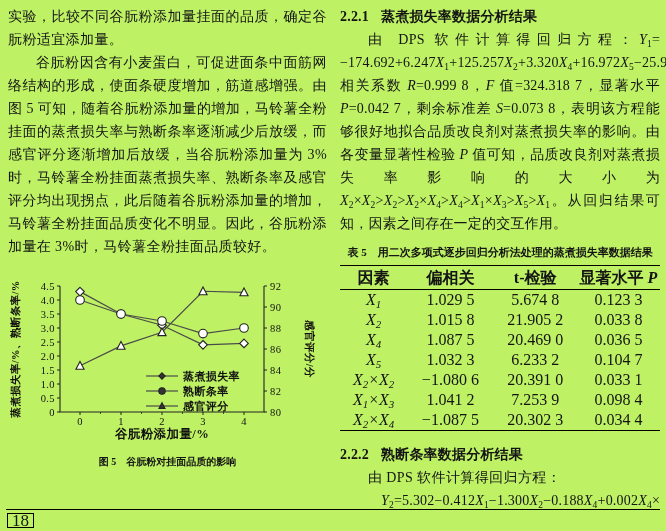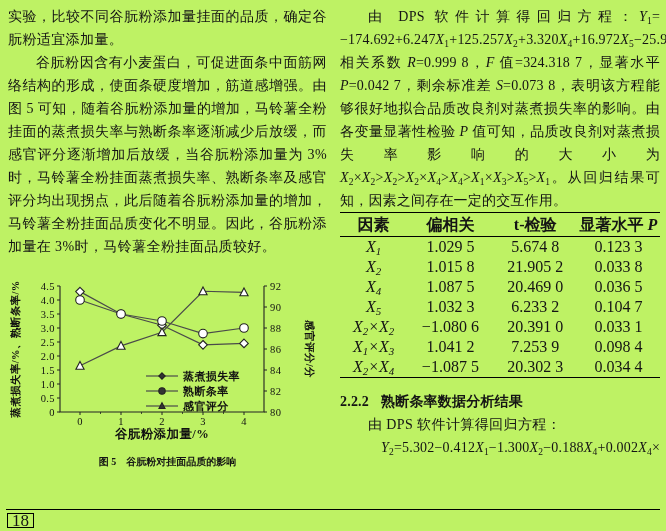--- a/index.html
+++ b/index.html
@@ -151,23 +151,27 @@
             <line x1="138" y1="134" x2="170" y2="134" stroke="#4a4a4a" stroke-width="1.2"></line>
             <path d="M154,130.8 L157.04,136.56 L150.96,136.56 Z" fill="#333" stroke="#222" stroke-width="1.1"></path>
             <text fill="#111" x="175" y="138" font-size="11" font-weight="600">感官评分</text>
           </g>
         </svg>
       <div class="figure-caption">图 5　谷朊粉对挂面品质的影响</div>
     </div>
   </div>
 
   <div class="col col-right">
+    <p class="section-heading">
+      <span class="sec-no">2.2.1</span><span>蒸煮损失率数据分析结果</span>
+    </p>
     <p class="para indent equation">由 DPS 软件计算得回归方程：<i>Y</i><sub>1</sub>= −174.692+6.247<i>X</i><sub>1</sub>+125.257<i>X</i><sub>2</sub>+3.320<i>X</i><sub>4</sub>+16.972<i>X</i><sub>5</sub>−25.989×+0.247×−1.489×。相关系数 <i>R</i>=0.999 8，<i>F</i> 值=324.318 7，显著水平 <i>P</i>=0.042 7，剩余标准差 <i>S</i>=0.073 8，表明该方程能够很好地拟合品质改良剂对蒸煮损失率的影响。由各变量显著性检验 <i>P</i> 值可知，品质改良剂对蒸煮损失率影响的大小为 <i>X</i><sub>2</sub>×<i>X</i><sub>2</sub>&gt;<i>X</i><sub>2</sub>&gt;<i>X</i><sub>2</sub>×<i>X</i><sub>4</sub>&gt;<i>X</i><sub>4</sub>&gt;<i>X</i><sub>1</sub>×<i>X</i><sub>3</sub>&gt;<i>X</i><sub>5</sub>&gt;<i>X</i><sub>1</sub>。从回归结果可知，因素之间存在一定的交互作用。</p>
 
     <div>
+      <div class="tbl-caption">表 5　用二次多项式逐步回归分析法处理的蒸煮损失率数据结果</div>
       <table class="tbl">
         <thead>
             <tr>
               <th>因素</th>
               <th>偏相关</th>
               <th>t-检验</th>
               <th>显著水平 <i>P</i></th>
             </tr>
           </thead>
         <tbody>

